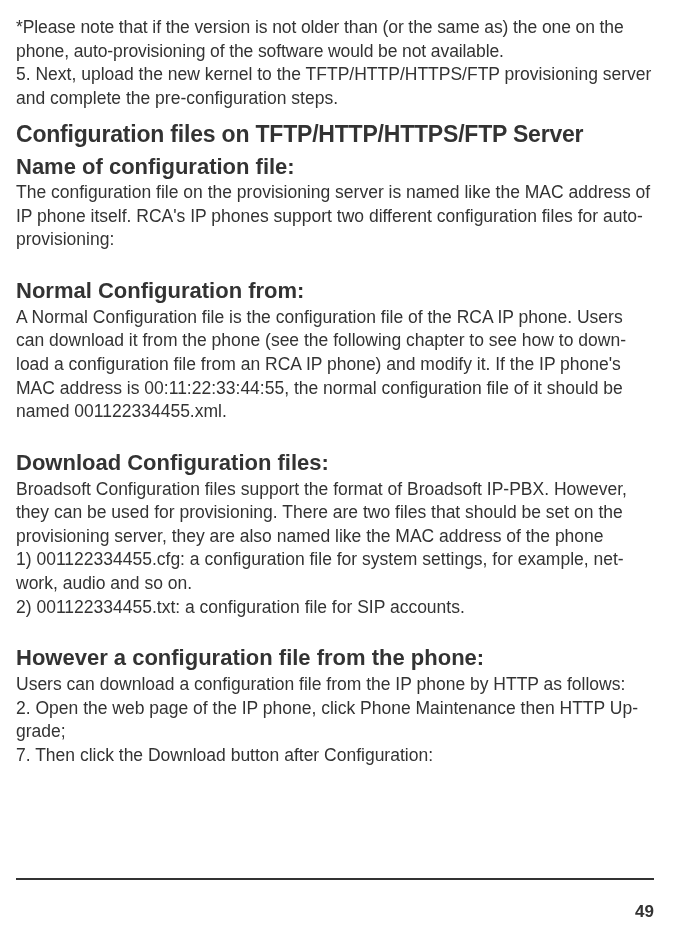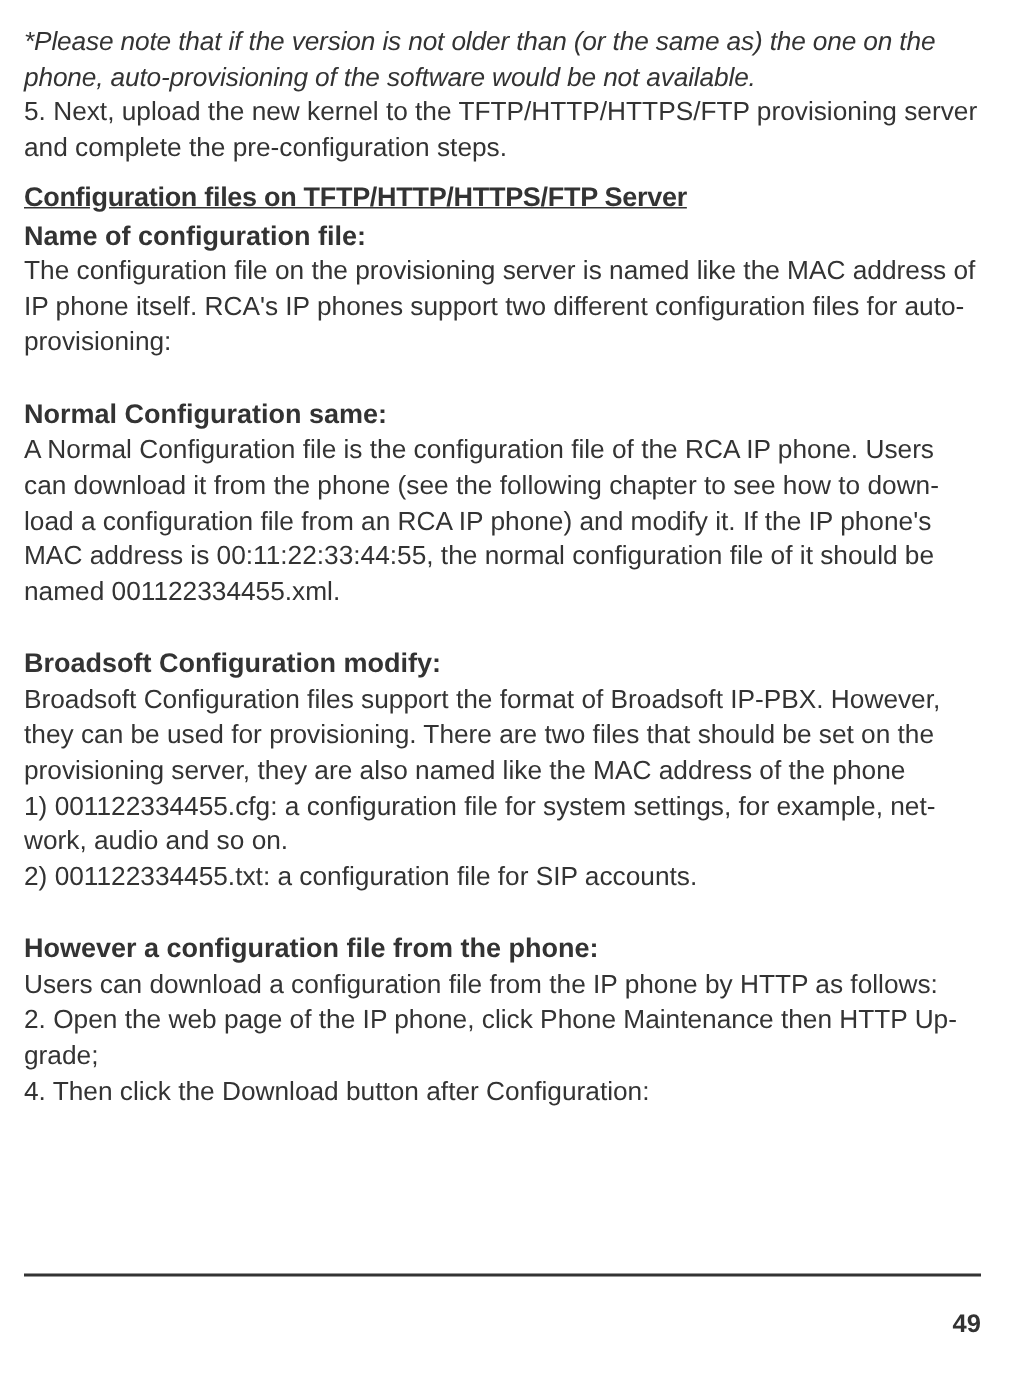--- a/index.html
+++ b/index.html
@@ -6,40 +6,38 @@
       font-family: Arial, Helvetica, sans-serif;
       margin: 0;
       padding: 16px 24px 16px 16px;
       width: 678px;
       box-sizing: border-box;
       color: #333;
       font-size: 17.5px;
       line-height: 1.35;
     }
     .italic-note {
-      font-style: italic;
       letter-spacing: -0.1px;
     }
     .para {
       margin: 0;
     }
     .spacer {
       height: 24px;
     }
     .section-heading {
       font-weight: 700;
-      font-size: 18px;
-      text-decoration: underline;
+      font-size: 23px;
       letter-spacing: -0.2px;
       margin-top: 8px;
       margin-bottom: 2px;
     }
     .sub-heading {
       font-weight: 700;
-      font-size: 18px;
+      font-size: 22px;
       line-height: 1.35;
     }
     .footer-bar {
       border-top: 2.5px solid #333;
       margin-top: 110px;
       text-align: right;
       padding-top: 20px;
     }
     .page-num {
       font-weight: 700;
@@ -53,32 +51,32 @@
 
 <p class="para">5. Next, upload the new kernel to the TFTP/HTTP/HTTPS/FTP provisioning server and complete the pre-configuration steps.</p>
 
 <div class="section-heading">Configuration files on TFTP/HTTP/HTTPS/FTP Server</div>
 
 <div class="sub-heading"> Name of configuration file:</div>
 <p class="para">The configuration file on the provisioning server is named like the MAC address of IP phone itself. RCA's IP phones support two different configuration files for auto-provisioning:</p>
 
 <div class="spacer"></div>
 
-<div class="sub-heading">Normal Configuration same:</div>
+<div class="sub-heading">Normal Configuration from:</div>
 <p class="para">A Normal Configuration file is the configuration file of the RCA IP phone. Users can download it from the phone (see the following chapter to see how to down-load a configuration file from an RCA IP phone) and modify it. If the IP phone's MAC address is 00:11:22:33:44:55, the normal configuration file of it should be named 001122334455.xml.</p>
 
 <div class="spacer"></div>
 
-<div class="sub-heading">Broadsoft Configuration modify:</div>
+<div class="sub-heading">Download Configuration files:</div>
 <p class="para">Broadsoft Configuration files support the format of Broadsoft IP-PBX. However, they can be used for provisioning. There are two files that should be set on the provisioning server, they are also named like the MAC address of the phone</p>
 <p class="para">1) 001122334455.cfg: a configuration file for system settings, for example, net-work, audio and so on.</p>
 <p class="para">2) 001122334455.txt: a configuration file for SIP accounts.</p>
 
 <div class="spacer"></div>
 
 <div class="sub-heading">However a configuration file from the phone:</div>
 <p class="para">Users can download a configuration file from the IP phone by HTTP as follows:</p>
 <p class="para">2. Open the web page of the IP phone, click Phone Maintenance then HTTP Up-grade;</p>
-<p class="para">4. Then click the Download button after Configuration:</p>
+<p class="para">7. Then click the Download button after Configuration:</p>
 
 <div class="footer-bar">
   <span class="page-num">49</span>
 </div>
 
 </body></html>

